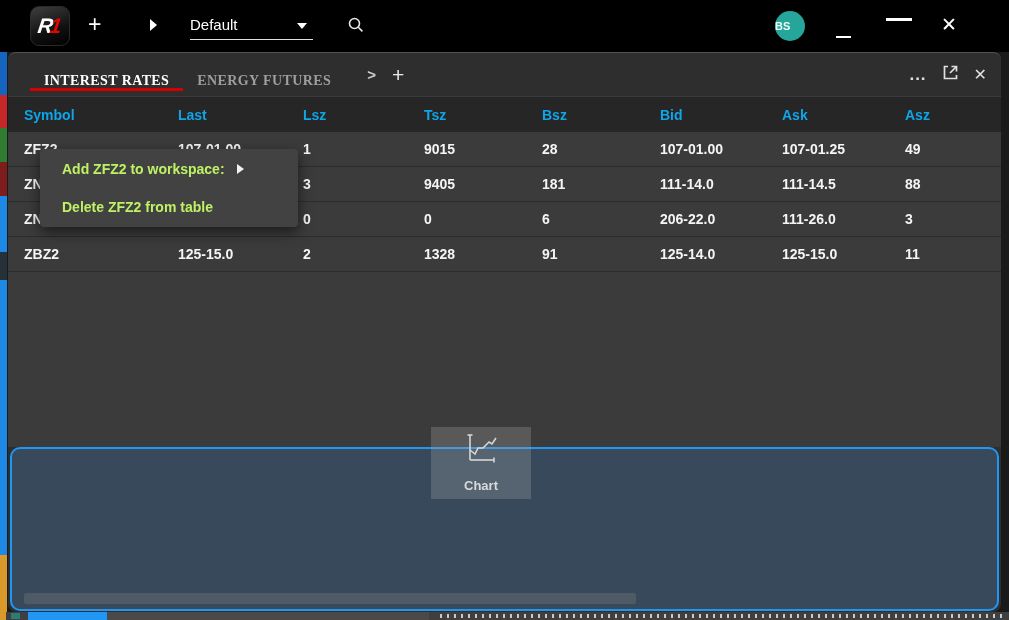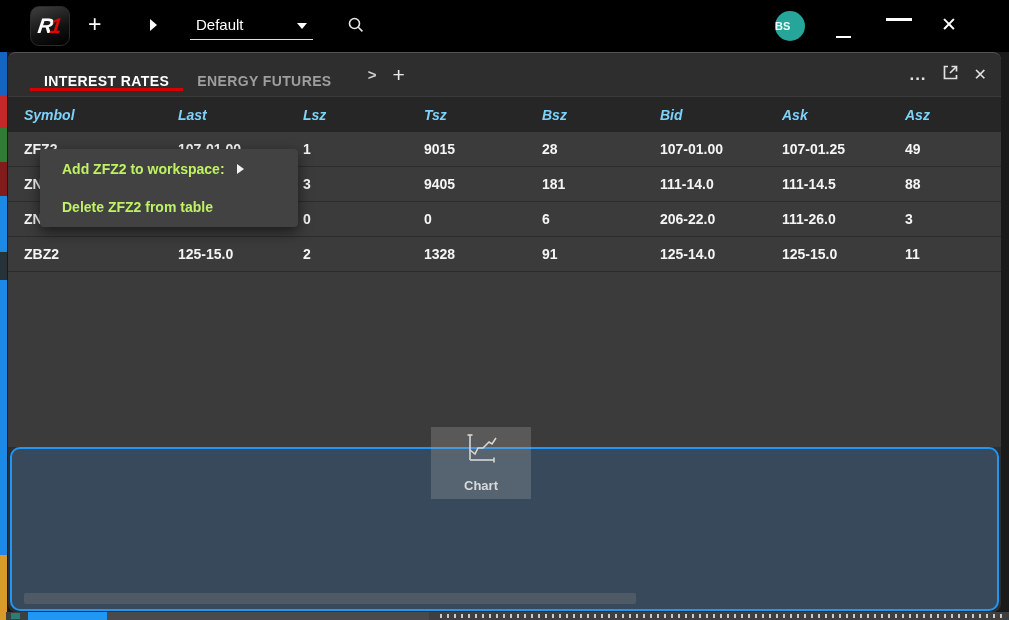--- a/index.html
+++ b/index.html
@@ -12,21 +12,21 @@
   .logo { position:absolute; left:30px; top:6px; width:40px; height:40px; border-radius:9px;
     background:linear-gradient(160deg,#3f3f3f 0%,#111 60%,#000 100%); border:1px solid #2a2a2a;
     display:flex; align-items:center; justify-content:center; }
   .logo .r { color:#fff; font-style:italic; font-weight:900; font-size:21px; transform:skewX(-8deg); }
   .logo .one { color:#e10600; font-style:italic; font-weight:900; font-size:21px; transform:skewX(-8deg); margin-left:-3px; }
   .tb-plus { position:absolute; left:88px; top:11px; color:#fff; font-size:23px; font-weight:300; cursor:default; }
   .tb-play { position:absolute; left:150px; top:19px; width:0; height:0;
     border-left:7px solid #fff; border-top:6px solid transparent; border-bottom:6px solid transparent; }
   .ws-select { position:absolute; left:190px; top:12px; width:123px; height:28px;
     border-bottom:1px solid #e0e0e0; color:#fff; font-size:15px; }
-  .ws-select .lbl { position:absolute; left:6px; top:4px; }
+  .ws-select .lbl { position:absolute; left:0; top:4px; }
   .ws-caret { position:absolute; right:6px; top:11px; width:0; height:0;
     border-top:6px solid #fff; border-left:5px solid transparent; border-right:5px solid transparent; }
   .tb-search { position:absolute; left:347px; top:16px; }
   .avatar { position:absolute; left:775px; top:11px; width:30px; height:30px; border-radius:50%;
     background:#26a69a; color:#eafaf7; font-size:11px; font-weight:700;
     display:flex; align-items:center; }
   .win-min { position:absolute; left:836px; top:36px; width:15px; height:2px; background:#fff; }
   .win-max { position:absolute; left:886px; top:18px; width:26px; height:3px; background:#fff; }
   .win-close { position:absolute; left:941px; top:13px; color:#fff; font-size:19px; font-weight:400; }
 
@@ -42,21 +42,21 @@
     background:repeating-linear-gradient(90deg,#c9c9c9 0 2px,transparent 2px 7px); }
 
   
   .panel { position:absolute; left:8px; top:52px; width:993px; height:560px;
     background:#2e2e2e; border-top:1px solid #545454; border-radius:8px; z-index:10; }
 
   
   .tabbar { position:absolute; left:0; top:0; right:0; height:44px; display:flex; align-items:center;
     border-bottom:1px solid #3a3a3a; }
   .tab { position:relative; height:32px; line-height:44px; padding:0 14px; font-size:14px;
-    font-weight:700; letter-spacing:.4px; color:#9e9e9e; cursor:default; }
+    font-weight:700; letter-spacing:.4px; color:#9e9e9e; cursor:default;font-family:Liberation Serif, serif; }
   .tab.active { color:#fff; }
   .tab.active::after { content:""; position:absolute; left:0; right:0; bottom:0; height:3px; background:#d50000; }
   .tab-first { margin-left:22px; }
   .tab-chevron { margin-left:22px; color:#cfcfcf; font-size:15px; font-weight:700; }
   .tab-add { margin-left:16px; color:#e8e8e8; font-size:21px; font-weight:300; }
   .symbol-search { position:relative; margin-left:16px; width:277px; height:27px;
     background:#3a3a3a; border:1px solid #5a5a5a; border-radius:14px; display:flex; align-items:center; }
   .symbol-search svg { margin-left:10px; flex:0 0 auto; }
   .symbol-search input { flex:1; background:transparent; border:none; outline:none;
     color:#e0e0e0; font-size:14px; margin-left:6px; font-family:"Liberation Sans",sans-serif; }
@@ -65,21 +65,21 @@
     background:#8d8d8d; color:#fff; font-size:13px; font-weight:700;
     display:flex; align-items:center; justify-content:center; }
   .tabbar-right { margin-left:auto; margin-right:14px; display:flex; align-items:center; gap:15px; }
   .icon-more { color:#e0e0e0; font-size:17px; font-weight:700; letter-spacing:1px; }
   .icon-close-panel { color:#e0e0e0; font-size:16px; }
 
   
   .grid-cols { display:grid; grid-template-columns:154px 125px 121px 118px 118px 122px 123px 1fr;
     padding-left:16px; align-items:center; }
   .thead { position:absolute; left:0; top:44px; right:0; height:35px; background:#262626;
-    color:#7dd3fc; font-size:14px; font-weight:700;font-style:italic; }
+    color:#0ea5e9; font-size:14px; font-weight:700; }
   .tbody { position:absolute; left:0; top:79px; right:0; height:315px; background:#3b3b3b; }
   .trow { height:35px; border-bottom:1px solid #2c2c2c; color:#f5f5f5; font-size:14px; font-weight:700; }
 
   
   .ctx-menu { position:absolute; left:32px; top:96px; width:258px; background:#424242;
     border-radius:4px; box-shadow:0 5px 14px rgba(0,0,0,.55); z-index:40; padding:1px 0; }
   .ctx-item { height:38px; display:flex; align-items:center; padding-left:22px;
     color:#bef264; font-size:14px; font-weight:700; cursor:default; }
   .ctx-arrow { margin-left:12px; width:0; height:0; border-left:7px solid #f2f2f2;
     border-top:5px solid transparent; border-bottom:5px solid transparent; }

